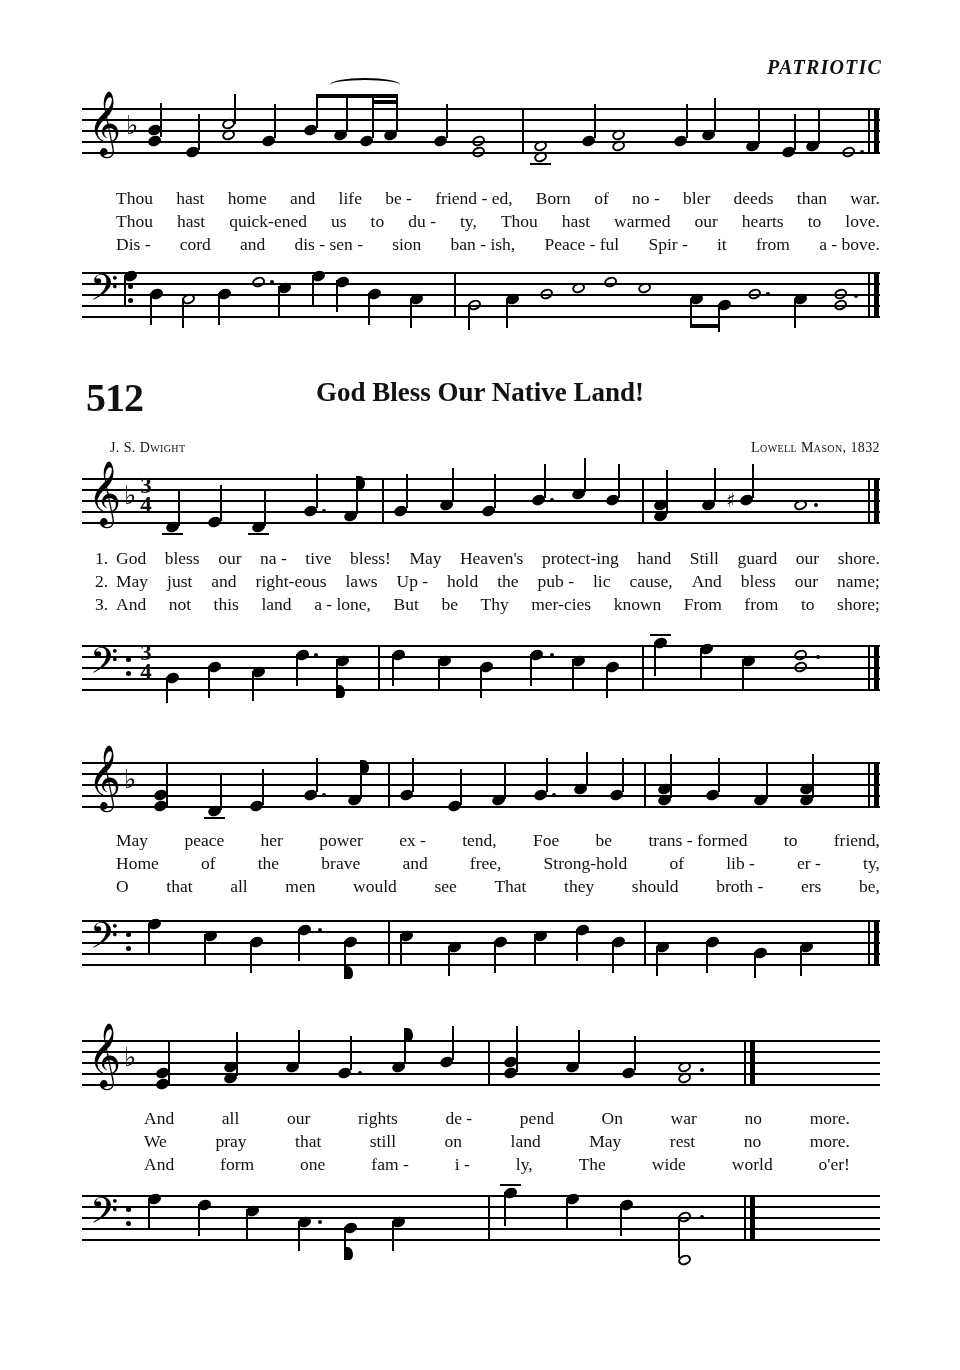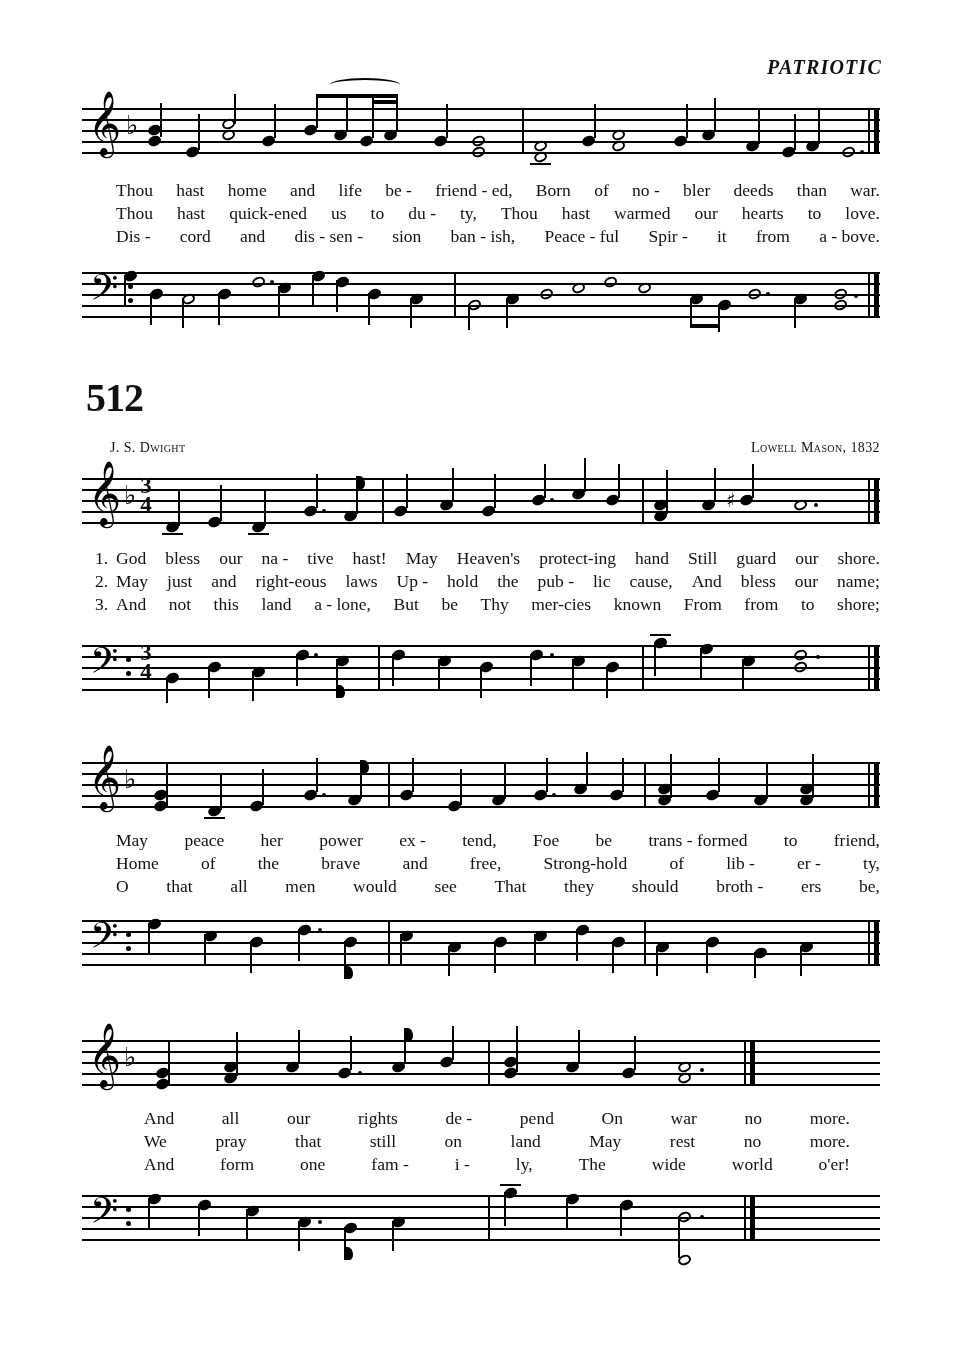--- a/index.html
+++ b/index.html
@@ -339,21 +339,21 @@
       <div class="note open" style="left:760px; top:39px;"></div>
       <div class="dot" style="left:778px; top:42px;"></div>
 
       <div class="endbar" style="left:786px;">
         <span class="t" style="left:0; width:2px;"></span>
         <span class="t" style="left:6px; width:5px;"></span>
       </div>
     </div>
   </div>
 
-  <div class="lyric-block" style="top:180px;">
+  <div class="lyric-block" style="top:188px;">
     <div class="lyric-line">
       <span class="vnum"></span>
       <span class="syls">
         <span>Thou</span>
         <span>hast</span>
         <span>home</span>
         <span>and</span>
         <span>life</span>
         <span>be -</span>
         <span>friend - ed,</span>
@@ -475,20 +475,21 @@
       <div class="dot" style="left:772px; top:22px;"></div>
 
       <div class="endbar" style="left:786px;">
         <span class="t" style="left:0; width:2px;"></span>
         <span class="t" style="left:6px; width:5px;"></span>
       </div>
     </div>
   </div>
 
   <div class="hymn-number">512</div>
+  <div class="hymn-title">God Bless Our Native Land!</div>
   <div class="credit-left">J. S. Dwight</div>
   <div class="credit-right">Lowell Mason, 1832</div>
 
   <div class="system" style="top:478px;">
     <div class="staff">
       <div class="line"></div>
         <div class="line"></div>
         <div class="line"></div>
         <div class="line"></div>
         <div class="line"></div>
@@ -565,21 +566,21 @@
 
   <div class="lyric-block" style="top:548px;">
     <div class="lyric-line">
       <span class="vnum">1.</span>
       <span class="syls">
         <span>God</span>
         <span>bless</span>
         <span>our</span>
         <span>na -</span>
         <span>tive</span>
-        <span>hast!</span>
+        <span>bless!</span>
         <span>May</span>
         <span>Heaven's</span>
         <span>protect-ing</span>
         <span>hand</span>
         <span>Still</span>
         <span>guard</span>
         <span>our</span>
         <span>shore.</span>
       </span>
     </div>

